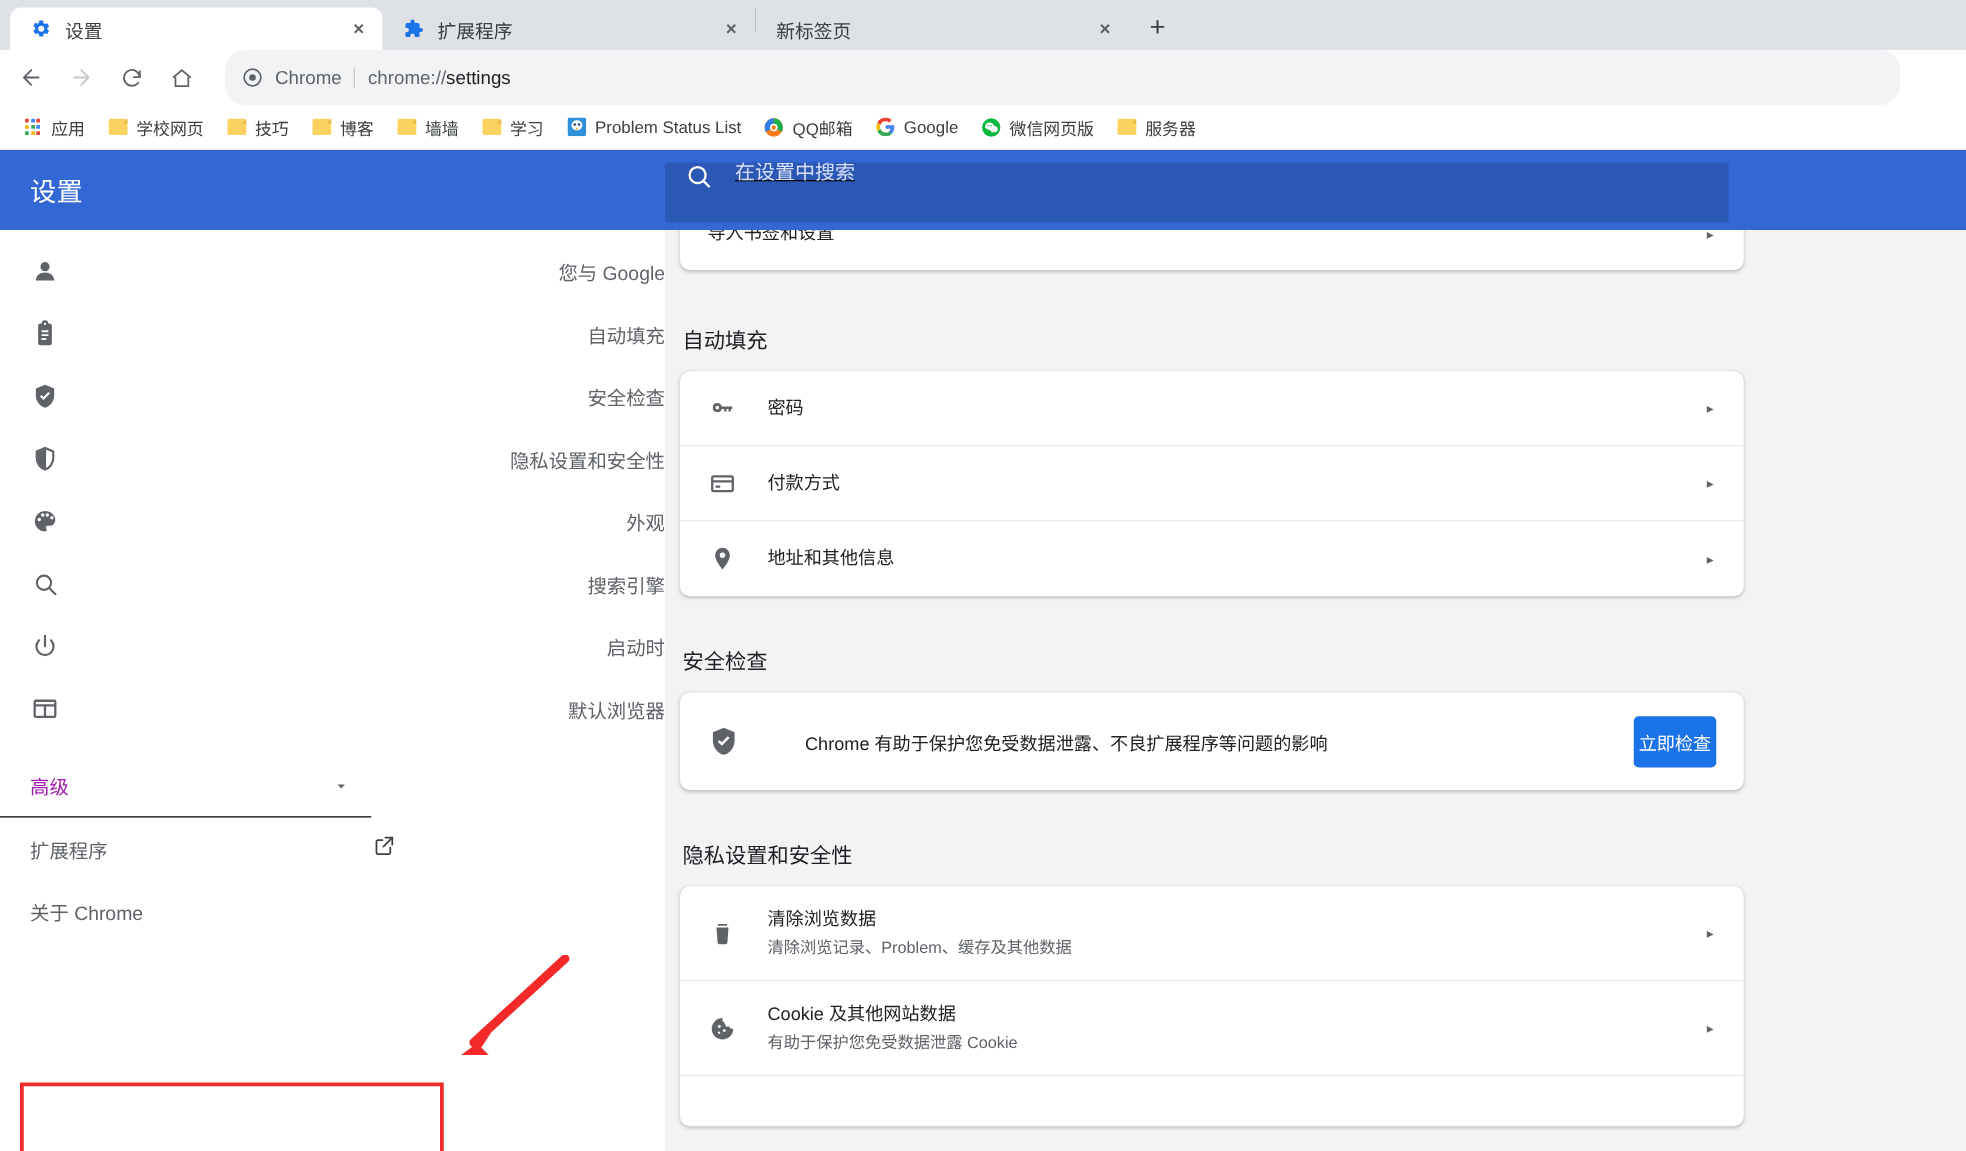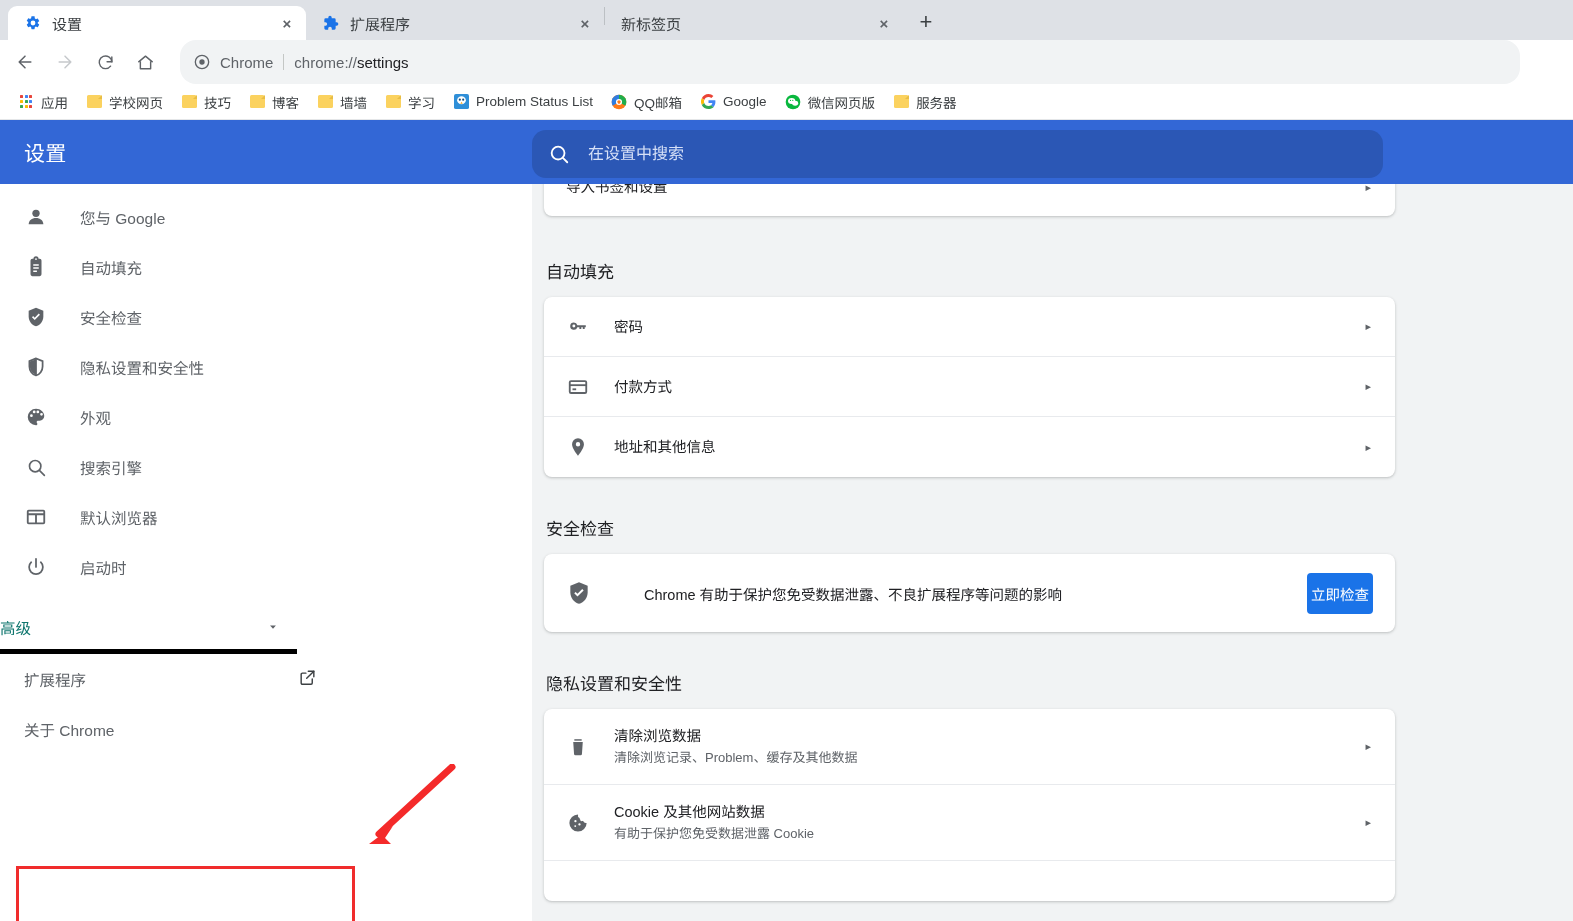--- a/index.html
+++ b/index.html
@@ -113,22 +113,22 @@
     display: flex; align-items: center;
     position: relative;
   }
   .settings-title {
     color: #ffffff; font-size: 21px;
     margin-left: 24px; letter-spacing: .3px;
   }
   .search-wrap {
     position: absolute; left: 532px; top: 10px;
     width: 851px; height: 48px;
-    background: #2b57b5; border-radius: 14px;
-    display: flex; align-items: center; padding: 0 16px;
+    background: #2b57b5; border-radius: 3px;
+    display: flex; align-items: flex-start; padding: 0 16px; text-decoration: underline;
   }
   .search-ico { width: 22px; height: 22px; margin-right: 18px; flex: none; }
   .search-input {
     flex: 1; background: transparent; border: none; outline: none;
     color: #ffffff; font-size: 16px;
     font-family: "Liberation Sans", "DejaVu Sans", sans-serif;
   }
   .search-input::placeholder { color: #d6e0f7; opacity: 1; }
 
   
@@ -138,33 +138,33 @@
   }
 
   
   .sidebar {
     width: 532px; background: #ffffff;
     padding-top: 8px; position: relative; flex: none;
   }
   .nav-item {
     display: flex; align-items: center;
     height: 50px; padding-left: 24px;
-    font-size: 15.5px; color: #5f6368;
+    font-size: 15.5px; color: #5f6368; justify-content: space-between;
   }
   .nav-ico {
     width: 24px; height: 24px; margin-right: 32px; flex: none;
     display: flex; align-items: center; justify-content: center;
     color: #5f6368;
   }
   .nav-sep { height: 12px; }
   .adv-row {
     display: flex; align-items: center;
-    height: 50px; padding-right: 0;
-    font-size: 15.5px; color: #0f766e;
-    border-bottom: 5px solid #000000;
+    height: 50px; padding-left: 24px; padding-right: 0;
+    font-size: 15.5px; color: #a21caf;
+    border-bottom: 1px solid #000000;
     width: 297px;
   }
   .adv-label { flex: 1; }
   .adv-caret { width: 24px; margin-right: 12px; display: flex;
                align-items: center; justify-content: center; }
   .bottom-item {
     display: flex; align-items: center;
     height: 50px; padding-left: 24px; padding-right: 22px;
     font-size: 15.5px; color: #5f6368; width: 339px;
   }
@@ -493,36 +493,36 @@
         <svg width="21" height="21" viewBox="0 0 24 24" fill="none" stroke="currentColor" stroke-width="1.9" stroke-linecap="round">
           <circle cx="10.5" cy="10.5" r="6.5"></circle>
             <path d="M15.3 15.3 21 21"></path>
         </svg>
       </span>
       <span>搜索引擎</span>
     </div>
 
     <div class="nav-item">
       <span class="nav-ico">
+        <svg width="22" height="22" viewBox="0 0 24 24" fill="none" stroke="currentColor" stroke-width="1.9" stroke-linecap="round">
+          <path d="M12 3v9"></path>
+            <path d="M6.8 6.8a7.5 7.5 0 1 0 10.4 0"></path>
+        </svg>
+      </span>
+      <span>启动时</span>
+    </div>
+
+    <div class="nav-item">
+      <span class="nav-ico">
         <svg width="22" height="22" viewBox="0 0 24 24" fill="none" stroke="currentColor" stroke-width="2">
           <rect x="3" y="5" width="18" height="14" rx="1"></rect>
           <path d="M3 9h18M12 9v10"></path>
         </svg>
       </span>
       <span>默认浏览器</span>
-    </div>
-
-    <div class="nav-item">
-      <span class="nav-ico">
-        <svg width="22" height="22" viewBox="0 0 24 24" fill="none" stroke="currentColor" stroke-width="1.9" stroke-linecap="round">
-          <path d="M12 3v9"></path>
-            <path d="M6.8 6.8a7.5 7.5 0 1 0 10.4 0"></path>
-        </svg>
-      </span>
-      <span>启动时</span>
     </div>
 
     <div class="nav-sep"></div>
 
     <div class="adv-row">
       <span class="adv-label">高级</span>
       <span class="adv-caret">
         <svg width="14" height="14" viewBox="0 0 24 24" fill="#5f6368">
             <path d="M7 9.5 12 15l5-5.5z"></path>
           </svg>

